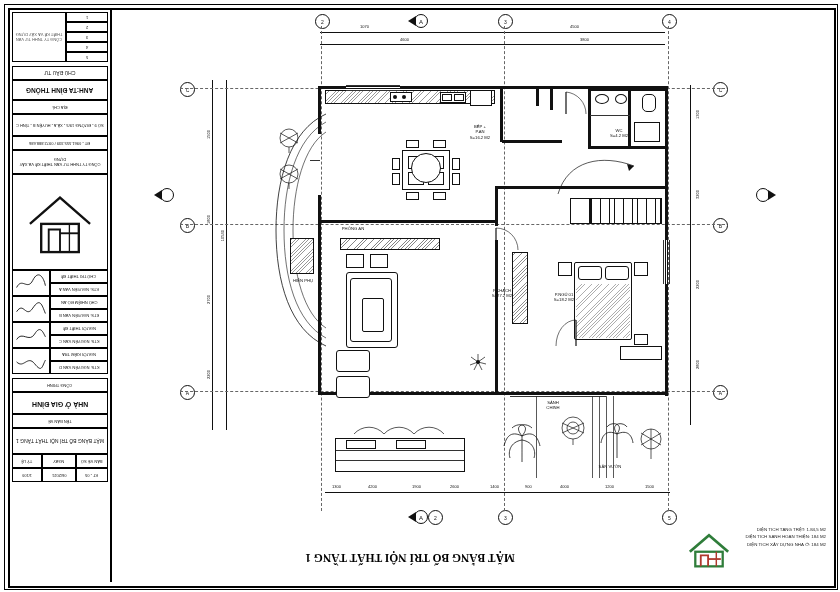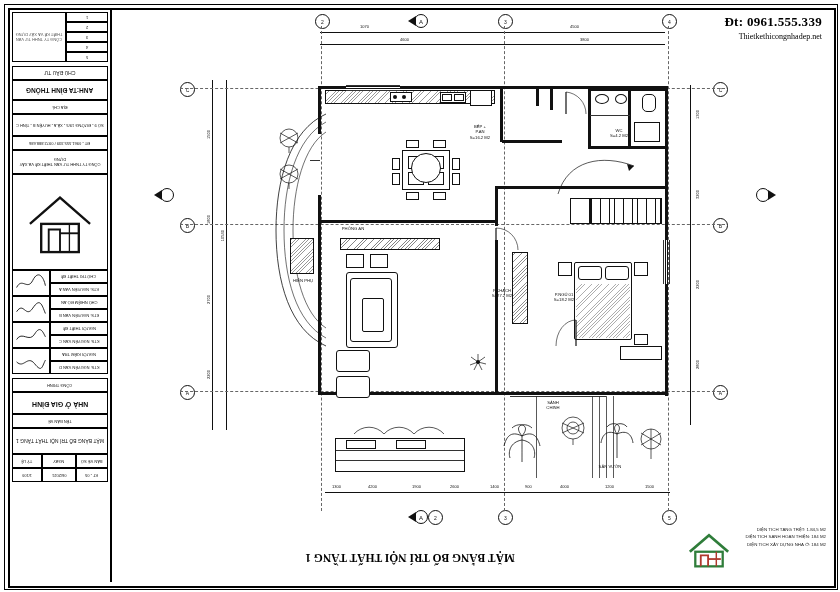--- a/index.html
+++ b/index.html
@@ -197,24 +197,20 @@
         <span class="rot180 tiny">1/100</span>
       </div>
     <div class="cell ctr" style="left:32px;top:458px;width:34px;height:14px;">
         <span class="rot180 tiny">06/2021</span>
       </div>
     <div class="cell ctr" style="left:66px;top:458px;width:32px;height:14px;">
         <span class="rot180 tiny">KT - 05</span>
       </div>
   </div>
 
-  <div id="brand">
-    <div class="b1">Đt: 0961.555.339</div>
-    <div class="b2">Thietkethicongnhadep.net</div>
-  </div>
 
   <div id="plan">
 
     <div class="circ" style="left:165px;top:-26px;width:13px;height:13px;">
         <span>2</span>
       </div>
     <div class="circ" style="left:348px;top:-26px;width:13px;height:13px;">
         <span>3</span>
       </div>
     <div class="circ" style="left:512px;top:-26px;width:13px;height:13px;">

